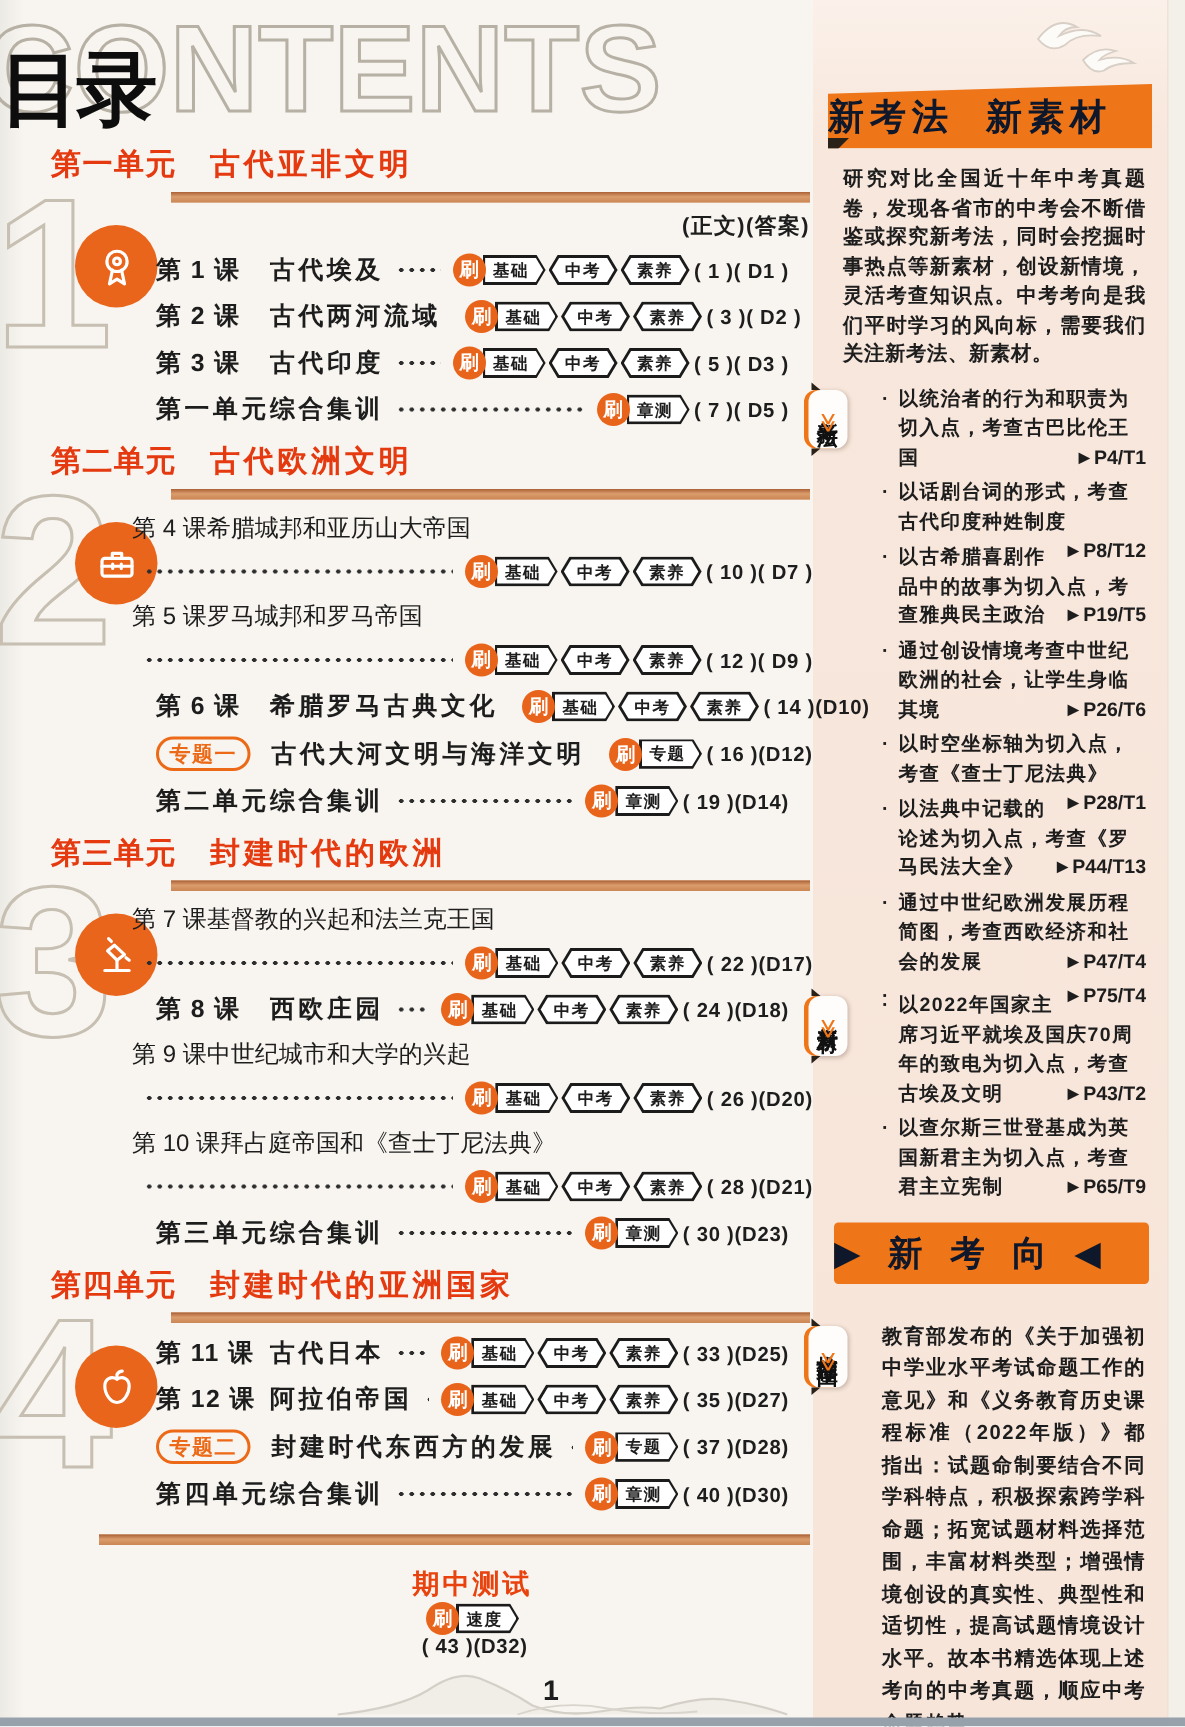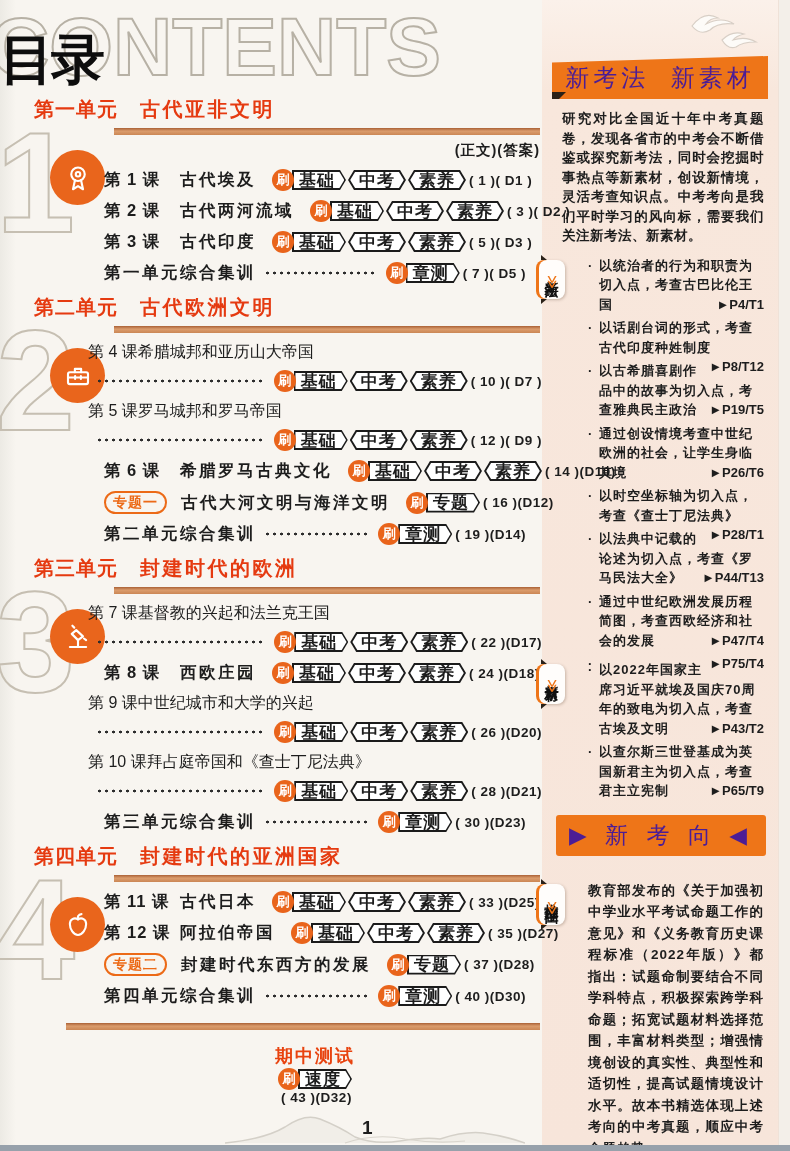--- a/index.html
+++ b/index.html
@@ -45,21 +45,21 @@
           font-size:14px; font-weight:900; letter-spacing:1px; padding:0 7px;
           margin-right:14px; line-height:19px; }
   .dots { flex:1; height:4px; margin:0 8px; align-self:center;
           background:radial-gradient(circle,#2d2d2d 1.35px,transparent 1.6px) left center/7px 4px repeat-x; }
   .badges { display:inline-flex; align-items:center; flex:none; }
   .brush { width:22px; height:22px; border-radius:50%; background:#e9641b; color:#fff;
            display:inline-flex; align-items:center; justify-content:center;
            font-size:13px; font-weight:700; margin-right:-4px; position:relative; z-index:2; }
   .tag { position:relative; display:inline-flex; align-items:center; justify-content:center;
          height:20px; margin-left:2px; }
-  .tag i { position:relative; z-index:1; font-style:normal; font-size:17px;
+  .tag i { position:relative; z-index:1; font-style:normal; font-size:11px;
            font-weight:700; letter-spacing:1px; }
   .tag.flag { padding:0 11px 0 7px; }
   .tag.flag::before { content:''; position:absolute; inset:0; background:#1b1b1b;
       clip-path:polygon(0 0,calc(100% - 6px) 0,100% 50%,calc(100% - 6px) 100%,0 100%); }
   .tag.flag::after { content:''; position:absolute; inset:1.7px; background:#fff;
       clip-path:polygon(0 0,calc(100% - 5px) 0,100% 50%,calc(100% - 5px) 100%,0 100%); }
   .tag.hex { padding:0 11px; }
   .tag.hex::before { content:''; position:absolute; inset:0; background:#1b1b1b;
       clip-path:polygon(6px 0,calc(100% - 6px) 0,100% 50%,calc(100% - 6px) 100%,6px 100%,0 50%); }
   .tag.hex::after { content:''; position:absolute; inset:1.7px 2.2px; background:#fff;
@@ -74,22 +74,22 @@
 
   .mountains { position:absolute; left:225px; bottom:4px; width:300px; height:50px; z-index:0; }
   .pnum { position:absolute; left:362px; bottom:12px; font-size:19px; font-weight:700; z-index:1; }
 
   
   .sidebar { position:absolute; left:542px; top:0; width:236px; height:1151px;
              background:linear-gradient(180deg,#fbf1ea 0,#f8e7dc 90px,#f7e5da 100%);
              padding:56px 14px 0 18px; }
   .gulls { position:absolute; top:6px; right:14px; width:130px; height:52px; }
   .gulls path { stroke:#d8cfc6; stroke-width:1.2; fill:#fdfbf8; }
-  .banner { position:relative; background:#ee7518; color:#4c1d95; display:flex;
-            align-items:center; justify-content:center; font-weight:400; }
+  .banner { position:relative; background:#ee7518; color:#0f172a; display:flex;
+            align-items:center; font-weight:700; }
   .banner-top { height:43px; margin:0 -4px 10px -8px; font-size:24px; letter-spacing:4px;
                 clip-path:polygon(0 15%,100% 0,100% 100%,0 100%); }
   .banner-top::after { content:''; position:absolute; left:0; bottom:-7px;
                 border:7px solid transparent; border-top-color:#2a2118; border-left-color:#2a2118; }
   .banner span { white-space:pre; }
   .intro { font-size:13.5px; font-weight:700; line-height:19.5px; letter-spacing:0.5px;
            margin:4px 0 10px 2px; text-align:justify; }
   .sec { position:relative; padding-left:28px; margin-top:10px; }
   .vtab { position:absolute; left:-21px; top:4px; writing-mode:vertical-rl;
           background:#fffdfb; border-radius:8px; padding:9px 4px; font-size:14px;

